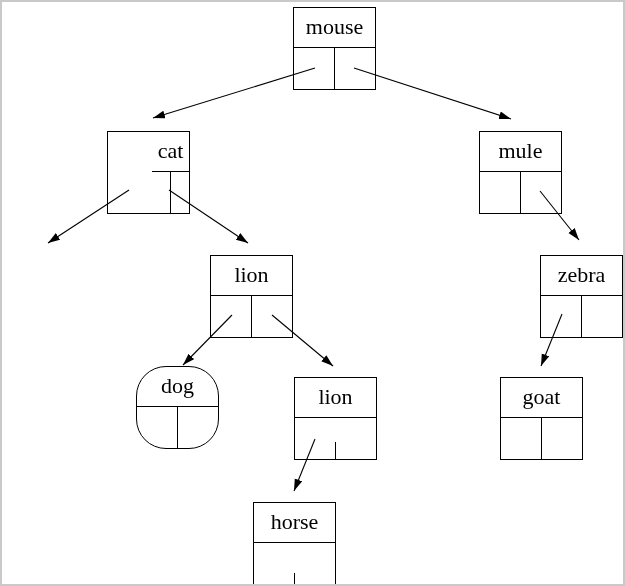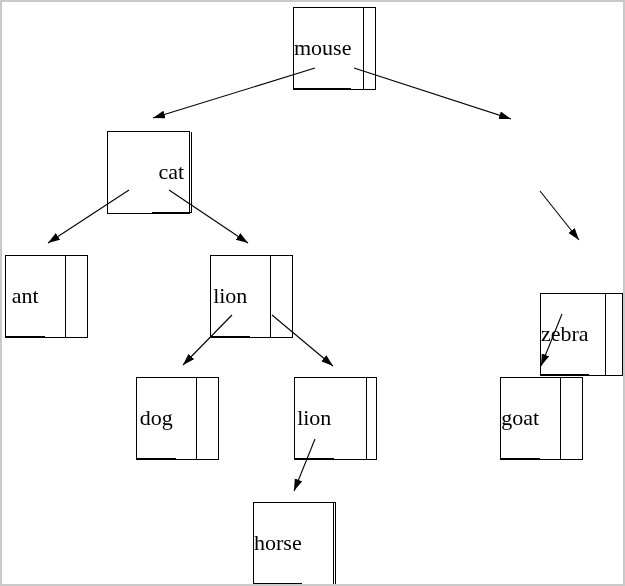--- a/index.html
+++ b/index.html
@@ -35,21 +35,21 @@
     z-index: 1;
   }
   .node {
     position: absolute;
     width: 83px;
     height: 83px;
     box-sizing: border-box;
     border: 1.5px solid #000000;
     background: #ffffff;
     display: flex;
-    flex-direction: row;
+    flex-direction: column;
   }
   .node-label {
     flex: 0 0 38.5px;
     border-bottom: 1.5px solid #000000;
     display: flex;
     align-items: center;
     justify-content: center;
     font-size: 22px;
     color: #000000;
     line-height: 1;
@@ -77,42 +77,42 @@
           <div class="cell cell-right"></div>
         </div>
       </div>
       <div class="node" style="left: 105px; top: 129px; padding-left: 44px;">
         <div class="node-label">cat</div>
         <div class="node-pointers">
           <div class="cell cell-left"></div>
           <div class="cell cell-right"></div>
         </div>
       </div>
-      <div class="node" style="left: 3px; top: 253px;">
-        <div class="node-label">ant</div>
+      <div class="node" style="left: 477px; top: 129px;">
+        <div class="node-label">mule</div>
         <div class="node-pointers">
           <div class="cell cell-left"></div>
           <div class="cell cell-right"></div>
         </div>
       </div>
       <div class="node" style="left: 208px; top: 253px;">
         <div class="node-label">lion</div>
         <div class="node-pointers">
           <div class="cell cell-left"></div>
           <div class="cell cell-right"></div>
         </div>
       </div>
-      <div class="node" style="left: 538px; top: 253px; margin-top: 38px;">
+      <div class="node" style="left: 538px; top: 253px;">
         <div class="node-label">zebra</div>
         <div class="node-pointers">
           <div class="cell cell-left"></div>
           <div class="cell cell-right"></div>
         </div>
       </div>
-      <div class="node" style="left: 134px; top: 375px;">
+      <div class="node" style="left: 134px; top: 364px; border-radius: 30px;">
         <div class="node-label">dog</div>
         <div class="node-pointers">
           <div class="cell cell-left"></div>
           <div class="cell cell-right"></div>
         </div>
       </div>
       <div class="node" style="left: 292px; top: 375px; gap: 24px;">
         <div class="node-label">lion</div>
         <div class="node-pointers">
           <div class="cell cell-left"></div>

